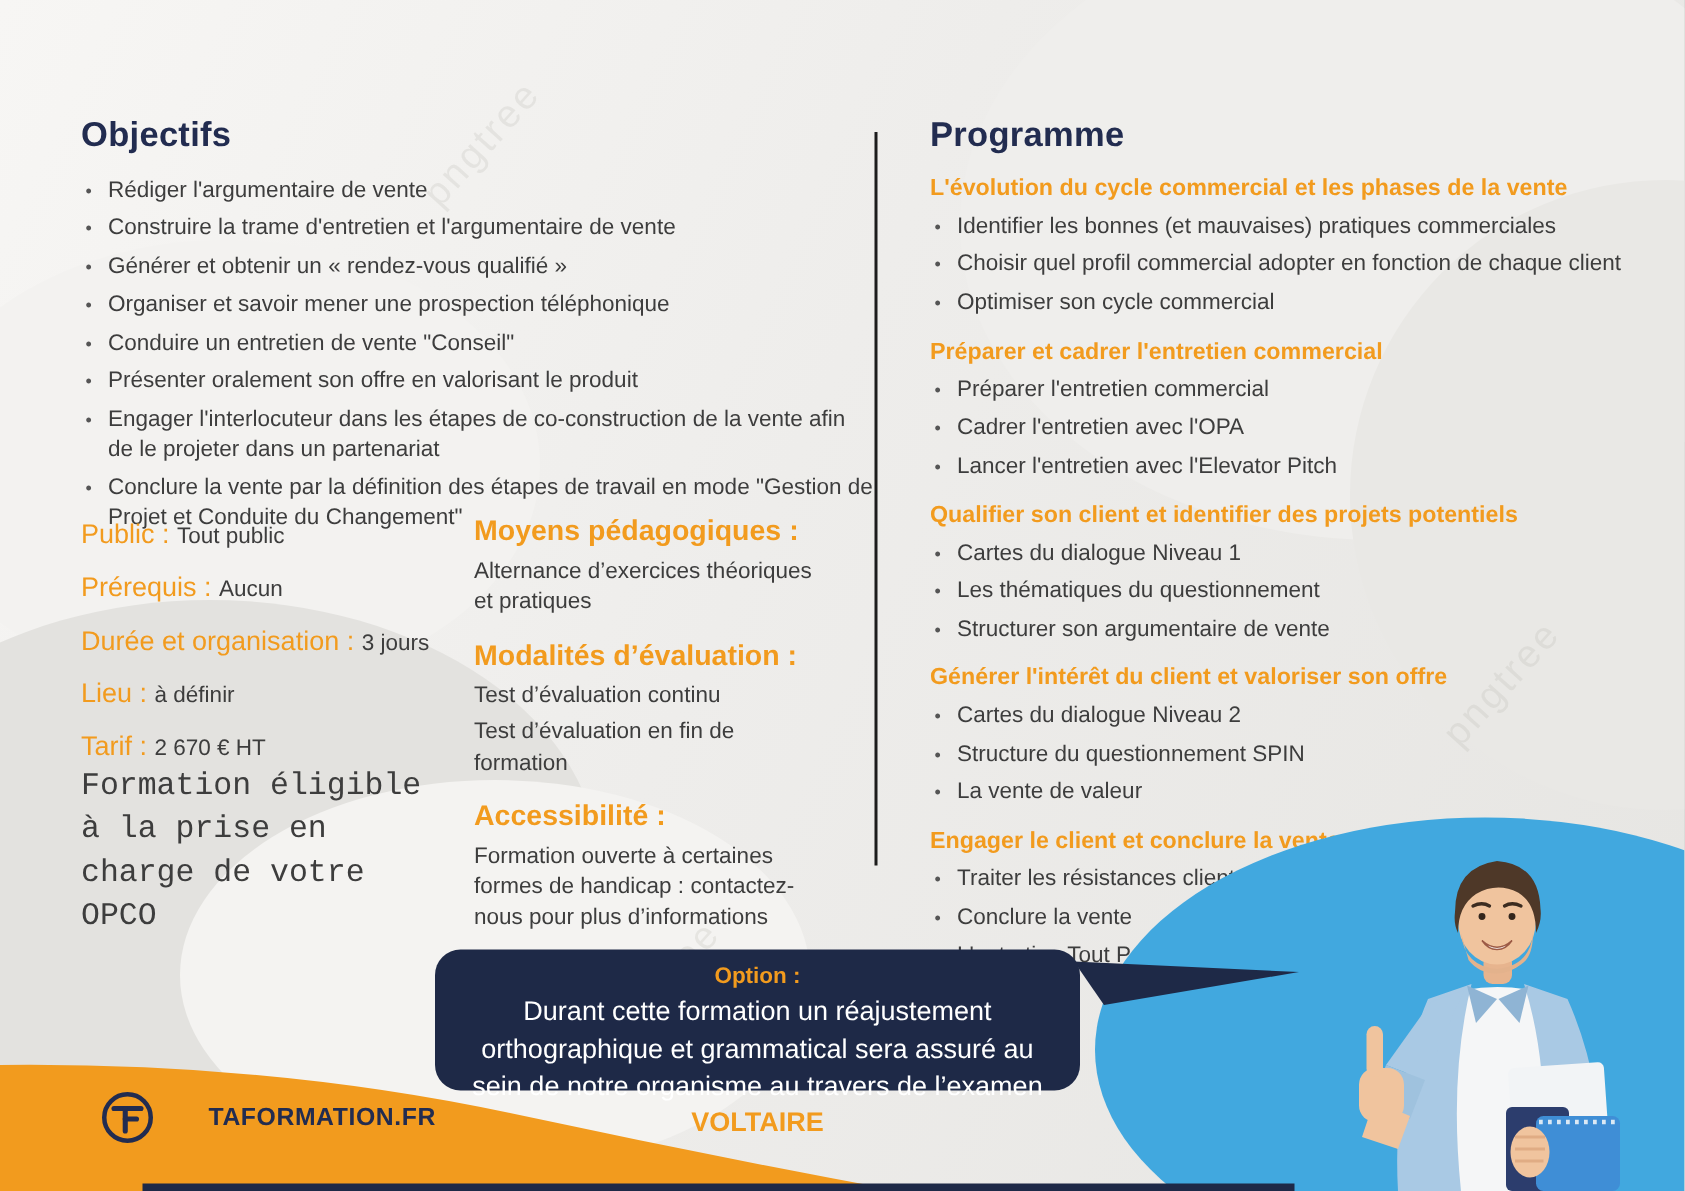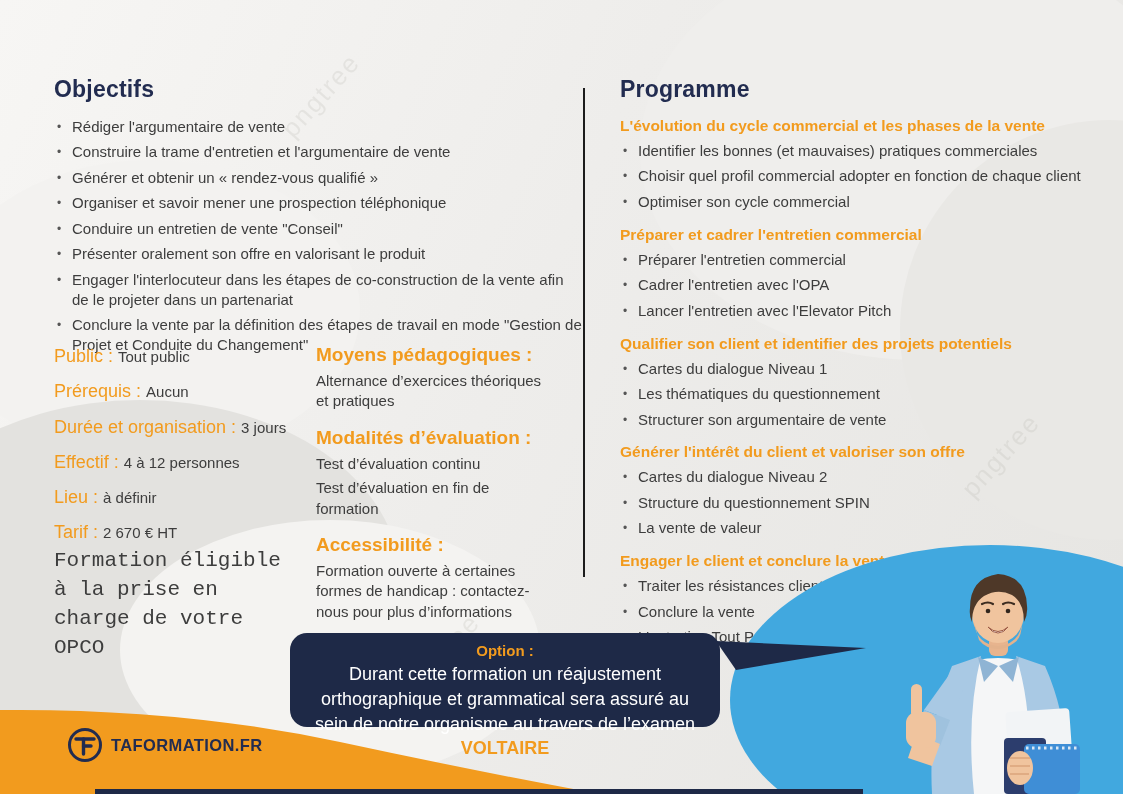--- a/index.html
+++ b/index.html
@@ -43,21 +43,21 @@
   .option-box{position:absolute;left:290px;top:633px;width:430px;height:94px;
               background:#1e2947;border-radius:17px;text-align:center;color:#fff;z-index:6;}
   .option-title{font-size:15px;font-weight:bold;color:#f29b1e;margin-top:9px;}
   .option-body{font-size:18px;line-height:1.38;margin:3px 18px 0 18px;}
   .option-hl{color:#f29b1e;font-weight:bold;}
   .option-tail{position:absolute;left:710px;top:635px;width:165px;height:45px;z-index:5;}
 
   .orange-blob{position:absolute;left:0;bottom:0;width:600px;height:100px;z-index:3;}
   .bottom-bar{position:absolute;left:95px;bottom:0;width:768px;height:5px;background:#1e2947;z-index:7;}
 
-  .brand{position:absolute;left:66px;top:726px;display:flex;align-items:center;z-index:8;}
+  .brand{position:absolute;left:66px;top:726px;display:flex;align-items:center;z-index:8;gap:28px;}
   .brand-text{font-size:16.5px;font-weight:bold;color:#222c50;letter-spacing:.4px;margin-left:7px;}
 
   .blue-ellipse{position:absolute;left:730px;top:545px;width:520px;height:310px;
                 background:#41a8df;border-radius:50%;z-index:2;}
   .student{position:absolute;left:858px;top:562px;width:265px;height:232px;z-index:4;}
 </style>
 </head>
 <body>
 
 <div class="page">
@@ -89,23 +89,20 @@
     <div class="info-row">
       <span class="info-label">Public :</span><span>Tout public</span>
     </div>
     <div class="info-row">
       <span class="info-label">Prérequis :</span><span>Aucun</span>
     </div>
     <div class="info-row">
       <span class="info-label">Durée et organisation :</span><span>3 jours</span>
     </div>
     <div class="info-row">
-      <span class="info-label">Effectif :</span><span>4 à 12 personnes</span>
-    </div>
-    <div class="info-row">
       <span class="info-label">Lieu :</span><span>à définir</span>
     </div>
     <div class="info-row" style="margin-bottom:2px;">
       <span class="info-label">Tarif :</span><span>2 670 € HT</span>
     </div>
     <div class="info-note">Formation éligible à la prise en charge de votre OPCO</div>
   </div>
 
   <div class="col-pedago">
     <div class="ped-section">

